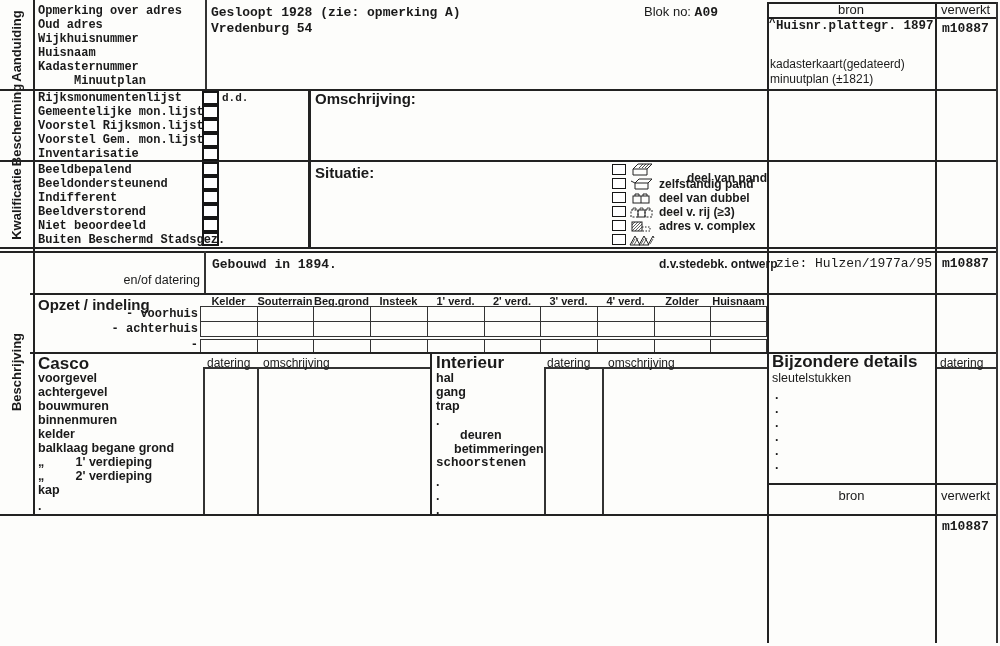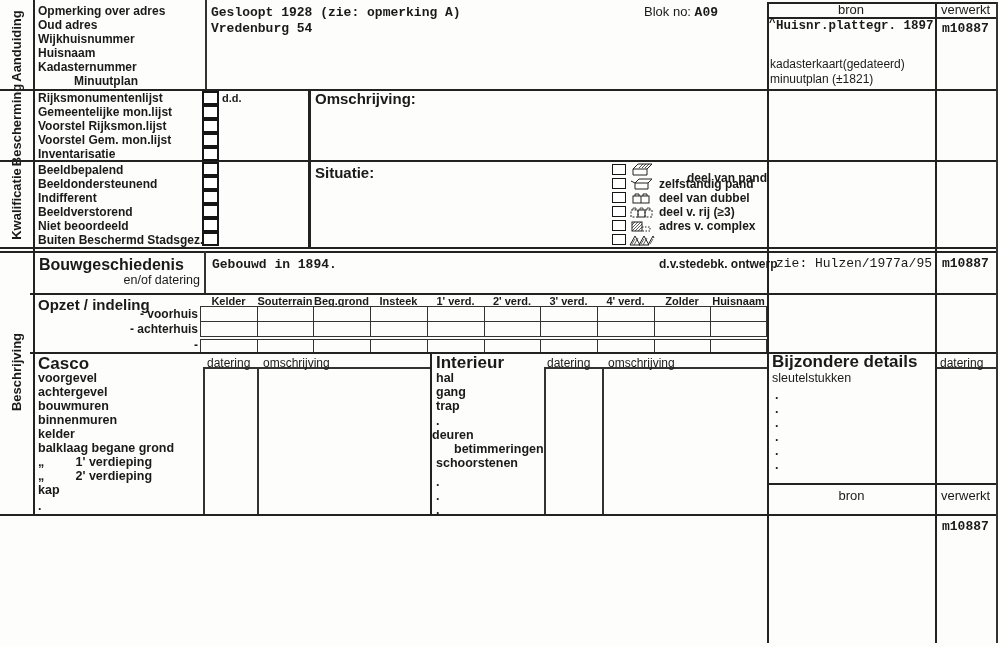--- a/index.html
+++ b/index.html
@@ -1,21 +1,21 @@
 <!DOCTYPE html>
 <html><head>
 <meta charset="utf-8">
 <style>
   html,body{margin:0;padding:0;background:#ffffff;}
   .page{position:relative;width:1000px;height:646px;background:#fdfdfb;color:#1a1a1a;
         font-family:"Liberation Sans",sans-serif;overflow:hidden;}
   .hl{position:absolute;background:#222;height:2px;}
   .vl{position:absolute;background:#222;width:2px;}
   .thin{background:#333;}
-  .lbl{position:absolute;font-size:12px;font-weight:bold;line-height:14px;white-space:nowrap;}
+  .lbl{position:absolute;font-size:12px;font-weight:bold;line-height:14px;white-space:nowrap;font-family:Liberation Mono, monospace;}
   .hdr{position:absolute;font-size:15px;font-weight:bold;white-space:nowrap;}
   .hdr-lg{position:absolute;font-size:17px;font-weight:bold;white-space:nowrap;}
   .colhdr{position:absolute;font-size:12px;white-space:nowrap;}
   .mono{position:absolute;font-family:"Liberation Mono","DejaVu Sans Mono",monospace;
         font-size:13px;font-weight:bold;white-space:nowrap;}
   .mono-n{position:absolute;font-family:"Liberation Mono","DejaVu Sans Mono",monospace;
         font-size:12.5px;font-weight:normal;white-space:nowrap;}
   .cb{position:absolute;left:202px;width:13px;height:10px;border:2px solid #161616;background:#fff;}
   .lcb{position:absolute;left:612px;width:12px;height:9px;border:1.5px solid #161616;background:#fff;}
   .licon{position:absolute;left:629px;width:26px;height:13px;}
@@ -169,21 +169,20 @@
     </svg>
   </div>
 
   <div class="llbl" style="top:172px;margin-left:28px;">deel van pand</div>
   <div class="llbl" style="top:178px;">zelfstandig pand</div>
   <div class="llbl" style="top:192px;">deel van dubbel</div>
   <div class="llbl" style="top:206px;">deel v. rij  (≥3)</div>
   <div class="llbl" style="top:220px;">adres v. complex</div>
   <div class="llbl" style="top:234px;margin-top:24px;">d.v.stedebk. ontwerp</div>
 
-  <div class="hdr" style="left:39px;top:256px;font-size:16px;">Bouwgeschiedenis</div>
   <div class="colhdr" style="left:42px;top:273px;width:158px;text-align:right;font-size:12.5px;">en/of datering</div>
   <div class="mono" style="left:212px;top:257px;">Gebouwd in 1894.</div>
   <div class="mono-n" style="left:776px;top:256px;font-size:13px;">zie: Hulzen/1977a/95</div>
   <div class="mono" style="left:942px;top:256px;">m10887</div>
 
   <div class="hdr" style="left:38px;top:296px;">Opzet / indeling</div>
   <div class="colhdr ctr" style="left:200px;top:295px;width:57px;font-size:11px;font-weight:bold;">Kelder</div>
   <div class="colhdr ctr" style="left:257px;top:295px;width:56px;font-size:11px;font-weight:bold;">Souterrain</div>
   <div class="colhdr ctr" style="left:313px;top:295px;width:57px;font-size:11px;font-weight:bold;">Beg.grond</div>
   <div class="colhdr ctr" style="left:370px;top:295px;width:57px;font-size:11px;font-weight:bold;">Insteek</div>
@@ -239,23 +238,23 @@
   <div class="rowtxt" style="left:38px;top:483px;">kap</div>
   <div class="rowtxt dot" style="left:38px;top:499px;">.</div>
 
   <div class="hdr-lg" style="left:436px;top:353px;">Interieur</div>
   <div class="colhdr" style="left:547px;top:356px;">datering</div>
   <div class="colhdr" style="left:608px;top:356px;">omschrijving</div>
   <div class="rowtxt" style="left:436px;top:371px;">hal</div>
   <div class="rowtxt" style="left:436px;top:385px;">gang</div>
   <div class="rowtxt" style="left:436px;top:399px;">trap</div>
   <div class="rowtxt dot" style="left:436px;top:414px;">.</div>
-  <div class="rowtxt" style="left:432px;top:428px;">deuren</div>
+  <div class="rowtxt" style="left:460px;top:428px;">deuren</div>
   <div class="rowtxt" style="left:454px;top:442px;">betimmeringen</div>
-  <div class="rowtxt" style="left:436px;top:456px;">schoorstenen</div>
+  <div class="rowtxt" style="left:436px;top:456px;font-family:Liberation Mono, monospace;">schoorstenen</div>
   <div class="rowtxt dot" style="left:436px;top:475px;">.</div>
   <div class="rowtxt dot" style="left:436px;top:489px;">.</div>
   <div class="rowtxt dot" style="left:436px;top:503px;">.</div>
 
   <div class="hdr-lg" style="left:772px;top:352px;">Bijzondere details</div>
   <div class="colhdr" style="left:940px;top:356px;">datering</div>
   <div class="rowtxt" style="left:772px;top:371px;font-weight:400;">sleutelstukken</div>
   <div class="rowtxt dot" style="left:775px;top:388px;">.</div>
   <div class="rowtxt dot" style="left:775px;top:402px;">.</div>
   <div class="rowtxt dot" style="left:775px;top:416px;">.</div>

